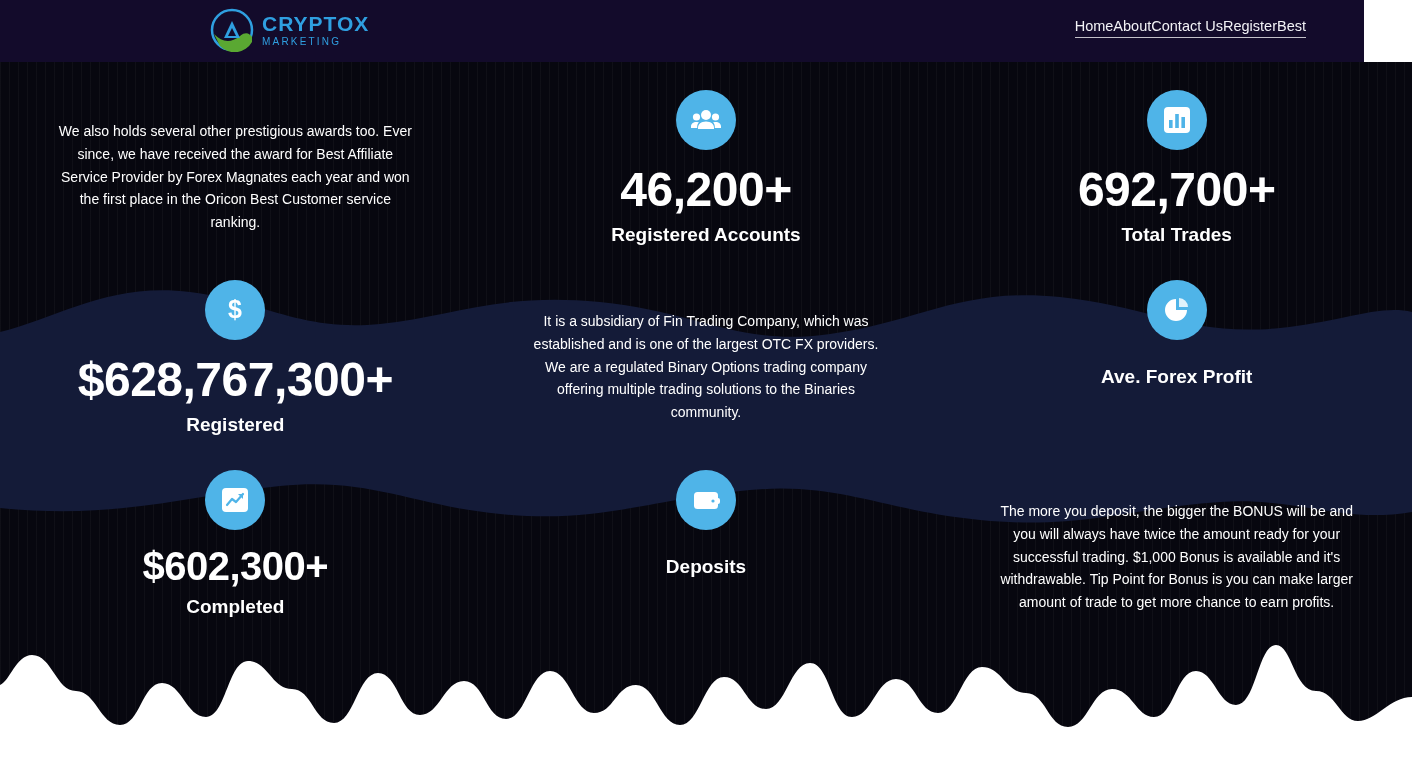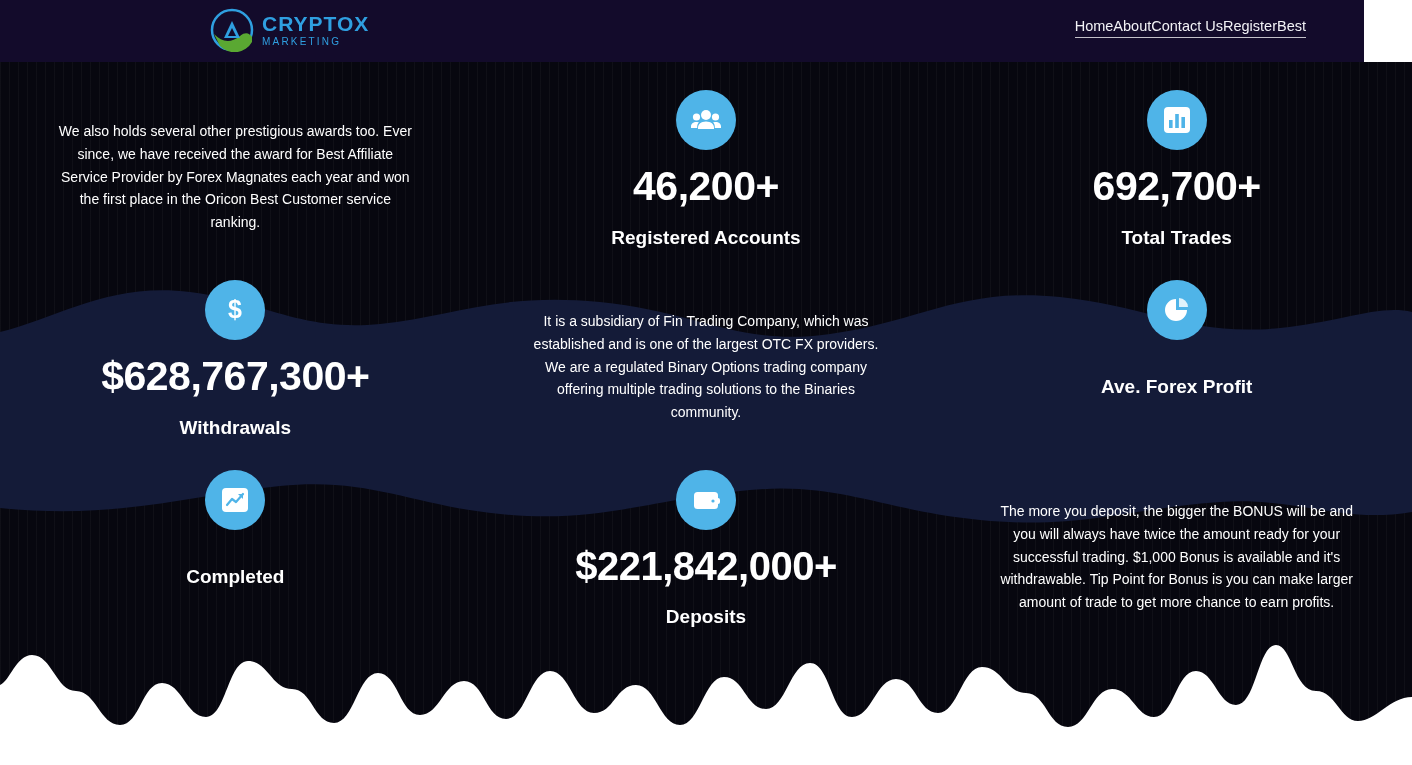--- a/index.html
+++ b/index.html
@@ -138,31 +138,31 @@
     align-items: center;
     justify-content: center;
     margin-top: 8px;
     margin-bottom: 16px;
     flex: none;
   }
   .icon-circle svg { display: block; }
 
   .stat-number {
     color: #ffffff;
-    font-size: 41px;
+    font-size: 48px;
     font-weight: bold;
     line-height: 1;
     letter-spacing: -0.5px;
     white-space: nowrap;
   }
   .stat-label {
     color: #ffffff;
     font-size: 19px;
     font-weight: bold;
-    margin-top: 20px;
+    margin-top: 10px;
   }
   .row3 .stat-number { font-size: 40px; }
 </style>
 </head>
 <body>
 
 <header class="site-header">
   <div class="logo-wrap">
     <span class="logo-mark">
       <svg width="44" height="44" viewBox="0 0 44 44">
@@ -255,21 +255,21 @@
       <span class="stat-label">Total Trades</span>
     </div>
 
     <div class="cell">
       <span class="icon-circle">
         <svg width="30" height="30" viewBox="0 0 30 30">
           <text x="15" y="23" text-anchor="middle" font-family="Liberation Sans, sans-serif" font-size="25" font-weight="bold" fill="#ffffff">$</text>
         </svg>
       </span>
       <span class="stat-number">$628,767,300+</span>
-      <span class="stat-label">Withdrawals</span>
+      <span class="stat-label">Registered</span>
     </div>
 
     <div class="cell text-cell">
       <p class="blurb">It is a subsidiary of Fin Trading Company, which was established and is one of the largest OTC FX providers. We are a regulated Binary Options trading company offering multiple trading solutions to the Binaries community.</p>
     </div>
 
     <div class="cell">
       <span class="icon-circle">
         <svg width="30" height="30" viewBox="0 0 30 30">
           <path d="M14 4a11 11 0 1 0 11 11H14Z" fill="#ffffff"></path>
@@ -280,32 +280,32 @@
     </div>
 
     <div class="cell row3">
       <span class="icon-circle">
         <svg width="30" height="30" viewBox="0 0 30 30">
           <rect x="2" y="3" width="26" height="24" rx="4" fill="#ffffff"></rect>
           <polyline points="7,20 12,14 16,17 23,9" fill="none" stroke="#4fb4e8" stroke-width="2.2" stroke-linecap="round" stroke-linejoin="round"></polyline>
           <polygon points="23,9 18,9 23,14" fill="#4fb4e8"></polygon>
         </svg>
       </span>
+      <span class="stat-number">$602,300+</span>
       <span class="stat-label">Completed</span>
     </div>
 
     <div class="cell row3">
       <span class="icon-circle">
         <svg width="30" height="30" viewBox="0 0 30 30">
           <rect x="3" y="7" width="24" height="17" rx="3.5" fill="#ffffff"></rect>
           <rect x="17" y="13" width="12" height="6" rx="2" fill="#ffffff"></rect>
           <circle cx="22" cy="16" r="1.6" fill="#4fb4e8"></circle>
         </svg>
       </span>
-      <span class="stat-number">$221,842,000+</span>
       <span class="stat-label">Deposits</span>
     </div>
 
     <div class="cell text-cell">
       <p class="blurb">The more you deposit, the bigger the BONUS will be and you will always have twice the amount ready for your successful trading. $1,000 Bonus is available and it's withdrawable. Tip Point for Bonus is you can make larger amount of trade to get more chance to earn profits.</p>
     </div>
 
   </div>
 </section>
 

